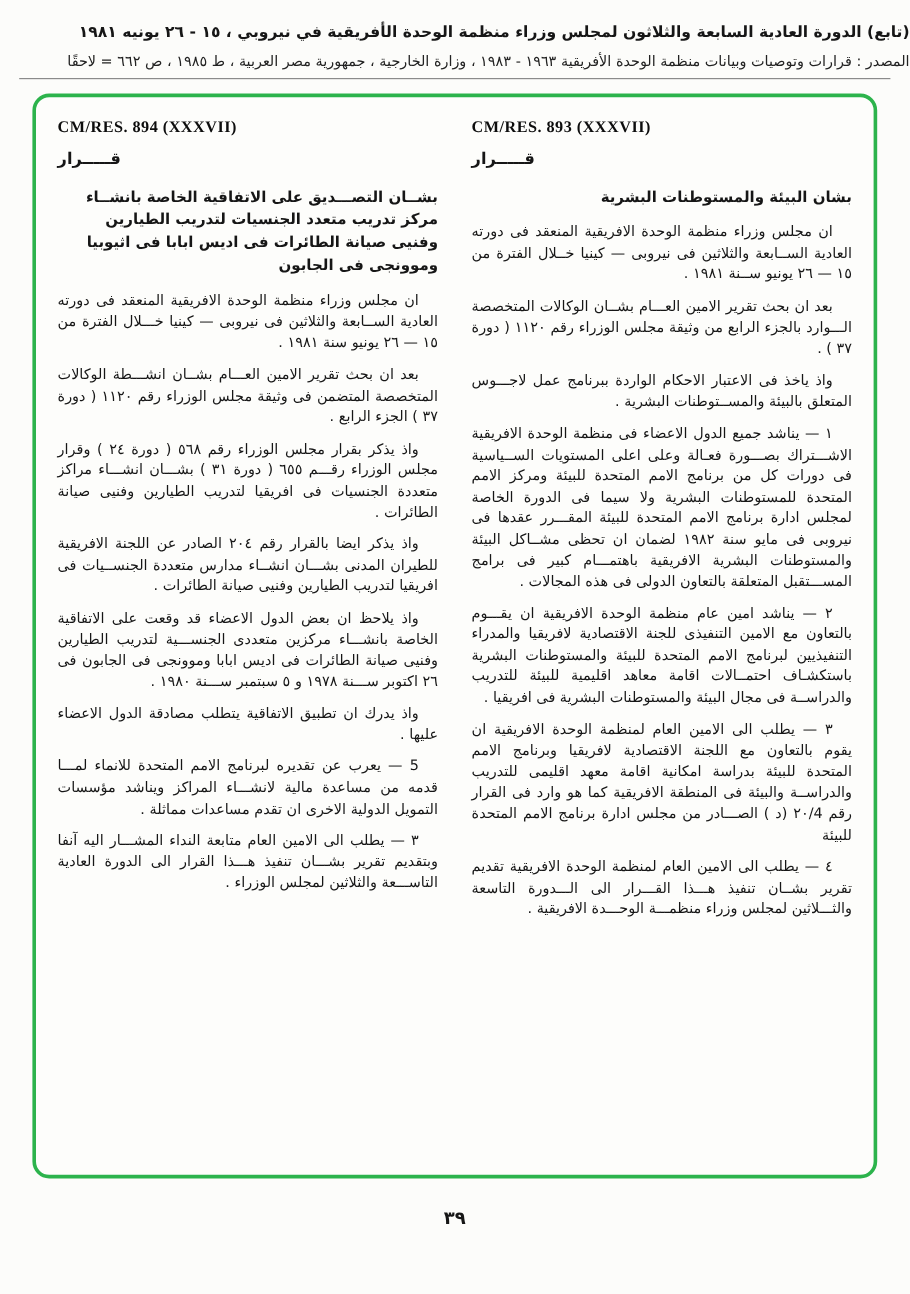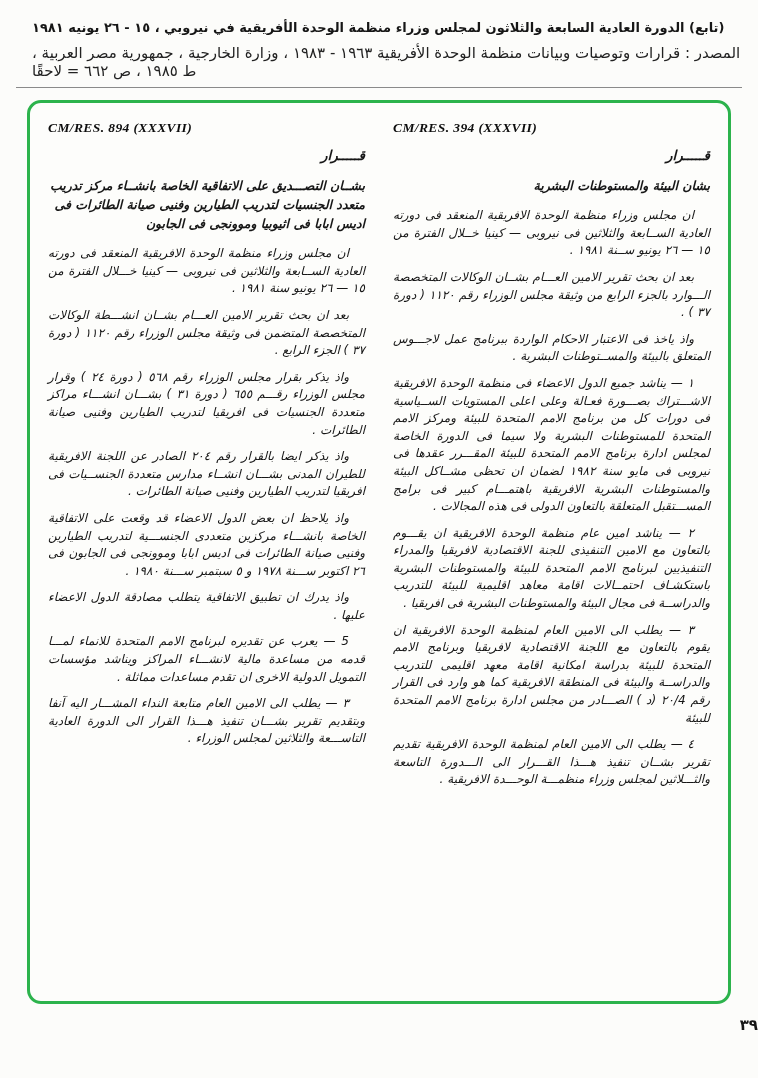--- a/index.html
+++ b/index.html
@@ -6,31 +6,31 @@
   body{
     width:758px;height:1078px;
     background:#fcfcfa;
     font-family:"DejaVu Sans",sans-serif;
     color:#161616;
     position:relative;
     overflow:hidden;
   }
   .page-header{
     direction:rtl;
-    text-align:left;
+    text-align:right;
     padding-top:20px;
     padding-left:32px;
   }
   .hdr-line1{
     font-size:13px;
     font-weight:bold;
     letter-spacing:0.2px;
   }
   .hdr-line2{
-    font-size:15px;
+    font-size:12px;
     margin-top:9px;
     color:#222;
   }
   .hdr-rule{
     border:0;border-top:1px solid #8a8a8a;
     margin:7px 16px 0 16px;
   }
   .content-frame{
     margin:12px 27px 0 27px;
     border:3px solid #2cb34c;
@@ -45,70 +45,70 @@
     direction:rtl;
     gap:28px;
     height:100%;
   }
   .col{
     flex:1 1 0;
     direction:rtl;
     text-align:justify;
     font-size:12px;
     line-height:17.6px;
-    font-style:italic;
   }
   .res-ref{
     direction:ltr;
     text-align:left;
     font-family:"Liberation Serif",serif;
     font-weight:bold;
     font-size:13.5px;
     letter-spacing:0.4px;
     margin-bottom:10px;
     color:#0d0d0d;
   }
   .res-heading{
-    text-align:right;
+    text-align:left;
     font-weight:bold;
     font-size:13.5px;
     margin:4px 0 12px 0;
   }
   .res-title{
     text-align:right;
     font-weight:bold;
     font-size:12.5px;
     line-height:19px;
     margin:0 0 12px 0;
   }
   .col p{
     margin:0 0 9px 0;
     text-indent:16px;
   }
   .page-number{
+    text-align:center;
     direction:rtl;
     font-weight:bold;
     font-size:15px;
-    margin-top:12px;
+    margin-top:24px;
   }
 </style>
 </head>
 <body>
 
 <div class="page-header">
   <div class="hdr-line1">(تابع) الدورة العادية السابعة والثلاثون لمجلس وزراء منظمة الوحدة الأفريقية في نيروبي ، ١٥ - ٢٦ يونيه ١٩٨١</div>
   <div class="hdr-line2">المصدر : قرارات وتوصيات وبيانات منظمة الوحدة الأفريقية ١٩٦٣ - ١٩٨٣ ، وزارة الخارجية ، جمهورية مصر العربية ، ط ١٩٨٥ ، ص ٦٦٢ = لاحقًا</div>
 </div>
 <hr class="hdr-rule">
 
 <div class="content-frame" style="border-color: rgb(44, 179, 76);">
   <div class="columns">
 
     <section class="col">
-      <div class="res-ref">CM/RES. 394 (XXXVII)</div>
+      <div class="res-ref">CM/RES. 893 (XXXVII)</div>
       <div class="res-heading">قـــــرار</div>
       <div class="res-title">بشان البيئة والمستوطنات البشرية</div>
       <p>ان مجلس وزراء منظمة الوحدة الافريقية المنعقد فى دورته العادية الســابعة والثلاثين فى نيروبى — كينيا خــلال الفترة من ١٥ — ٢٦ يونيو ســنة ١٩٨١ .</p>
       <p>بعد ان بحث تقرير الامين العـــام بشــان الوكالات المتخصصة الـــوارد بالجزء الرابع من وثيقة مجلس الوزراء رقم ١١٢٠ ( دورة ٣٧ ) .</p>
       <p>واذ ياخذ فى الاعتبار الاحكام الواردة ببرنامج عمل لاجـــوس المتعلق بالبيئة والمســتوطنات البشرية .</p>
       <p>١ — يناشد جميع الدول الاعضاء فى منظمة الوحدة الافريقية الاشـــتراك بصـــورة فعـالة وعلى اعلى المستويات الســياسية فى دورات كل من برنامج الامم المتحدة للبيئة ومركز الامم المتحدة للمستوطنات البشرية ولا سيما فى الدورة الخاصة لمجلس ادارة برنامج الامم المتحدة للبيئة المقـــرر عقدها فى نيروبى فى مايو سنة ١٩٨٢ لضمان ان تحظى مشــاكل البيئة والمستوطنات البشرية الافريقية باهتمـــام كبير فى برامج المســـتقبل المتعلقة بالتعاون الدولى فى هذه المجالات .</p>
       <p>٢ — يناشد امين عام منظمة الوحدة الافريقية ان يقـــوم بالتعاون مع الامين التنفيذى للجنة الاقتصادية لافريقيا والمدراء التنفيذيين لبرنامج الامم المتحدة للبيئة والمستوطنات البشرية باستكشـاف احتمــالات اقامة معاهد اقليمية للبيئة للتدريب والدراســة فى مجال البيئة والمستوطنات البشرية فى افريقيا .</p>
       <p>٣ — يطلب الى الامين العام لمنظمة الوحدة الافريقية ان يقوم بالتعاون مع اللجنة الاقتصادية لافريقيا وبرنامج الامم المتحدة للبيئة بدراسة امكانية اقامة معهد اقليمى للتدريب والدراســة والبيئة فى المنطقة الافريقية كما هو وارد فى القرار رقم ٢٠/4 (د ) الصـــادر من مجلس ادارة برنامج الامم المتحدة للبيئة</p>
       <p>٤ — يطلب الى الامين العام لمنظمة الوحدة الافريقية تقديم تقرير بشــان تنفيذ هـــذا القـــرار الى الـــدورة التاسعة والثـــلاثين لمجلس وزراء منظمـــة الوحـــدة الافريقية .</p>
     </section>

